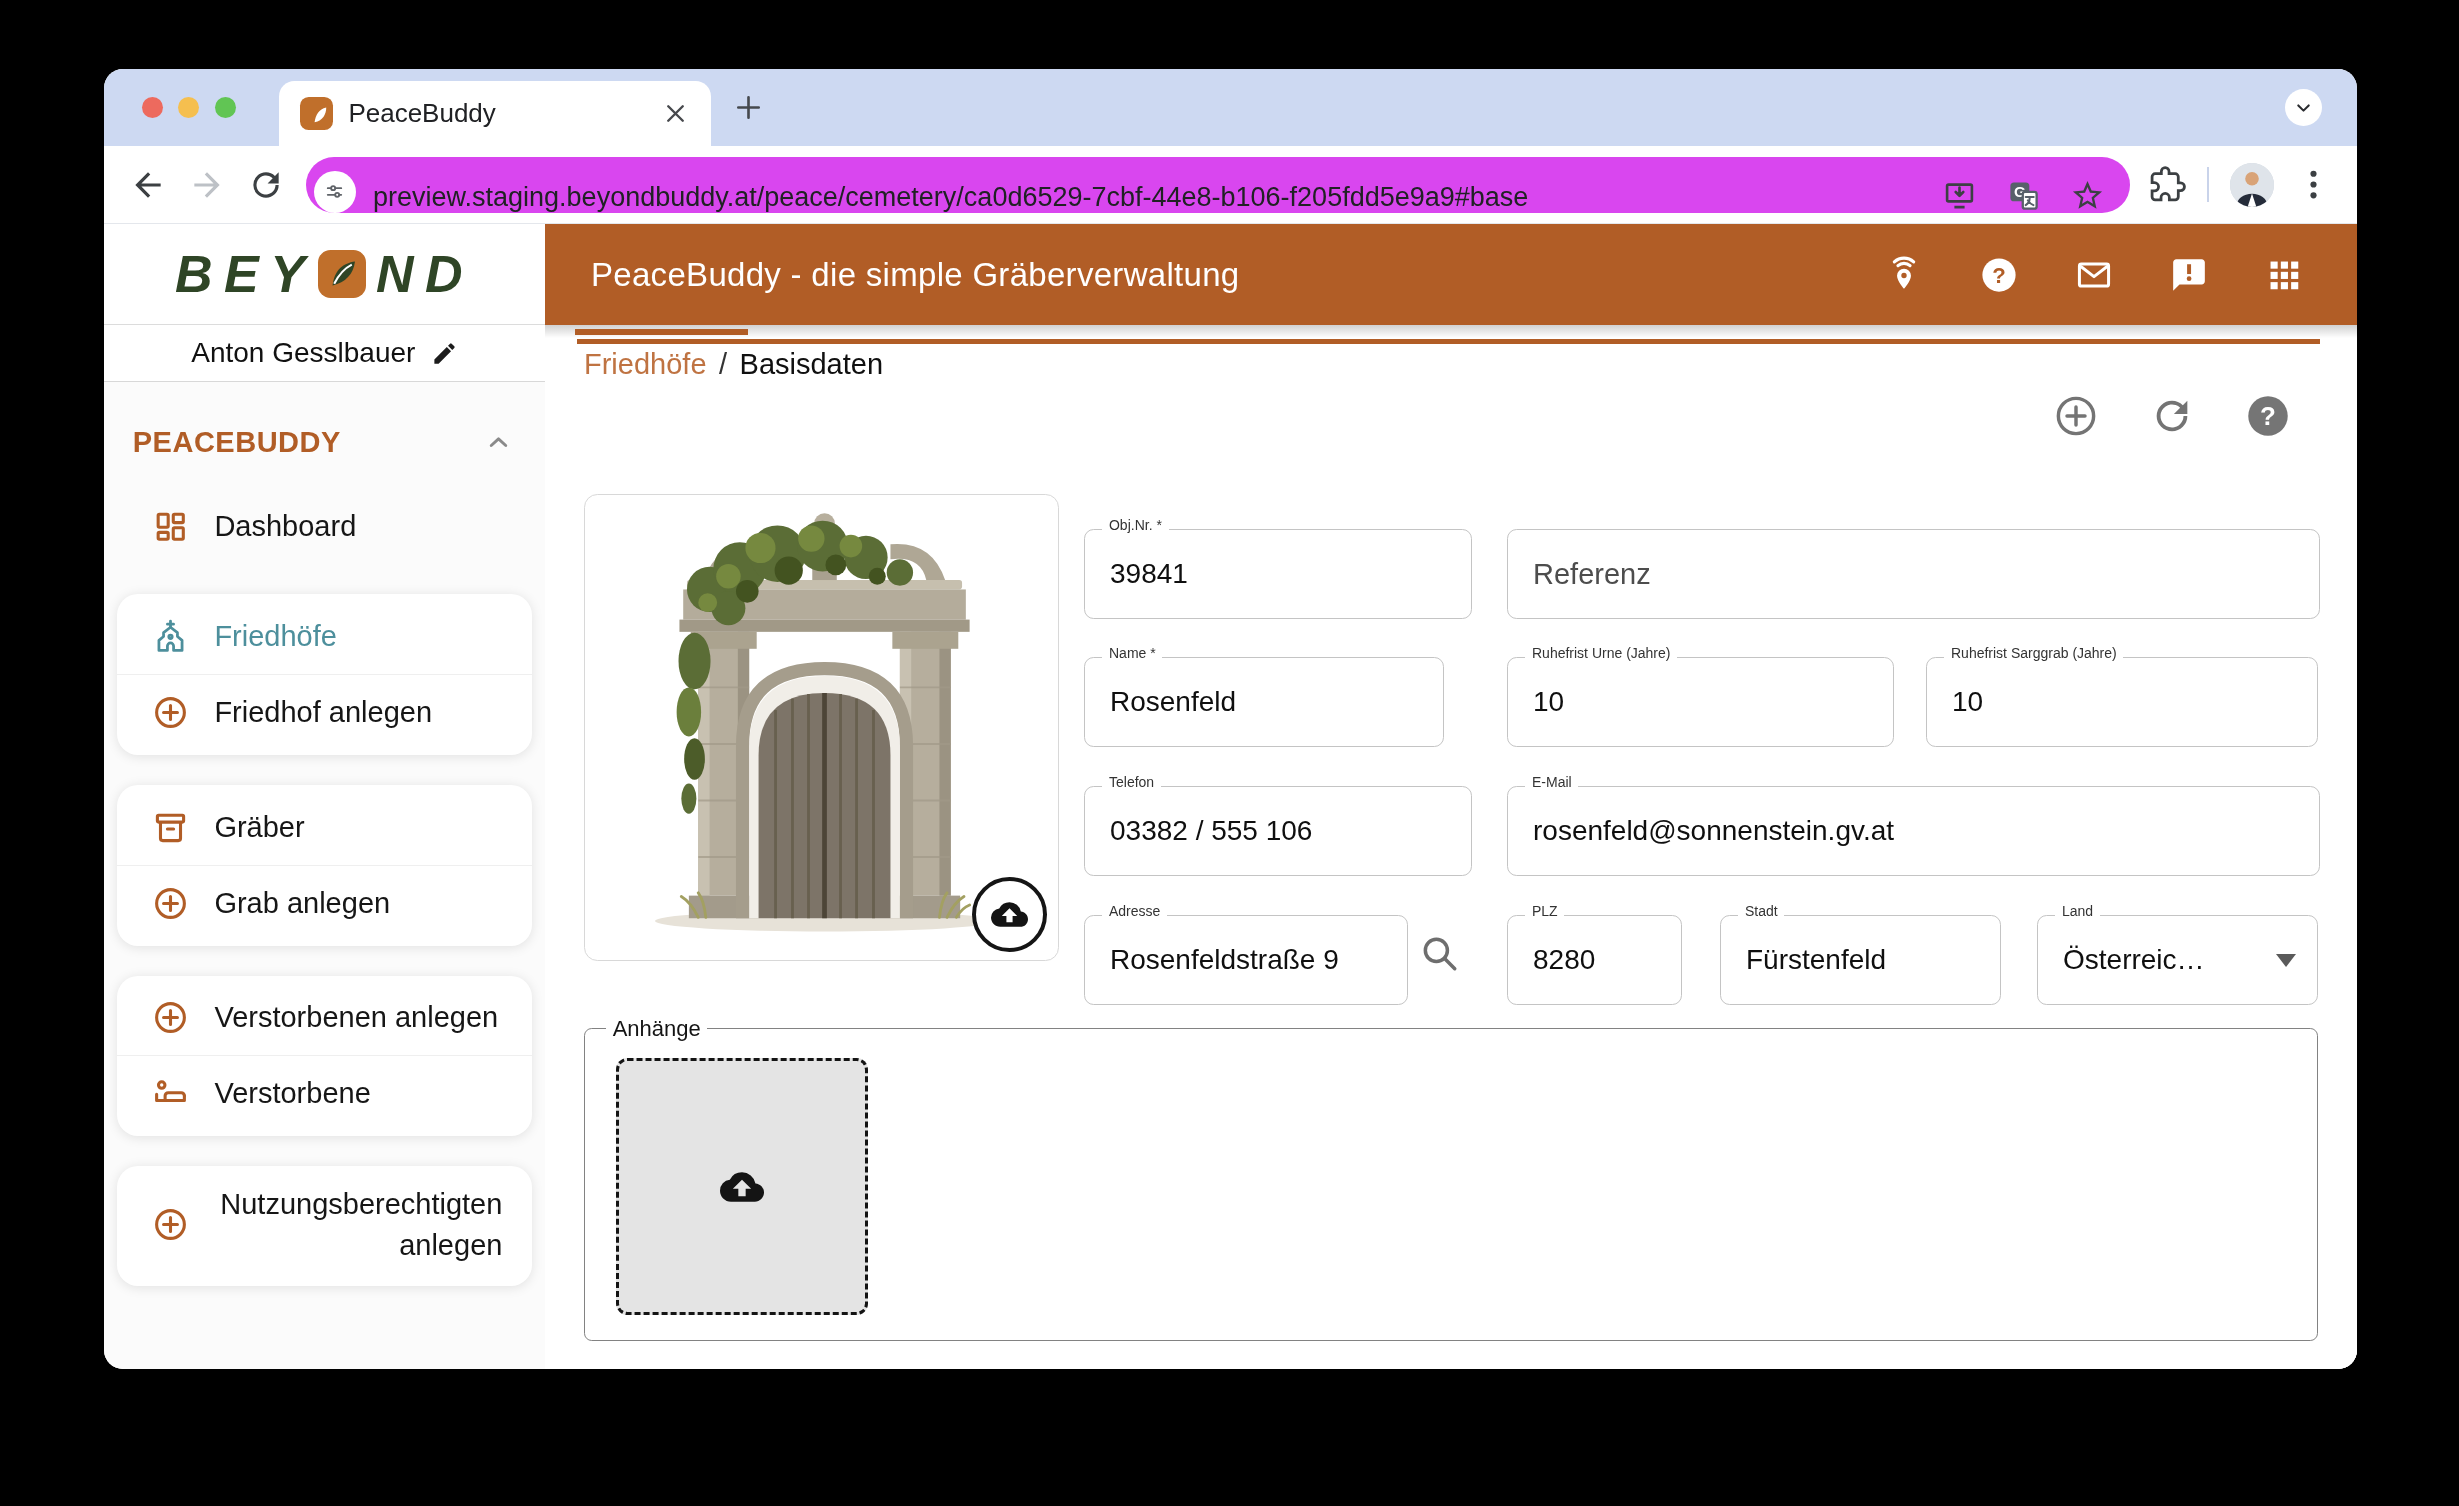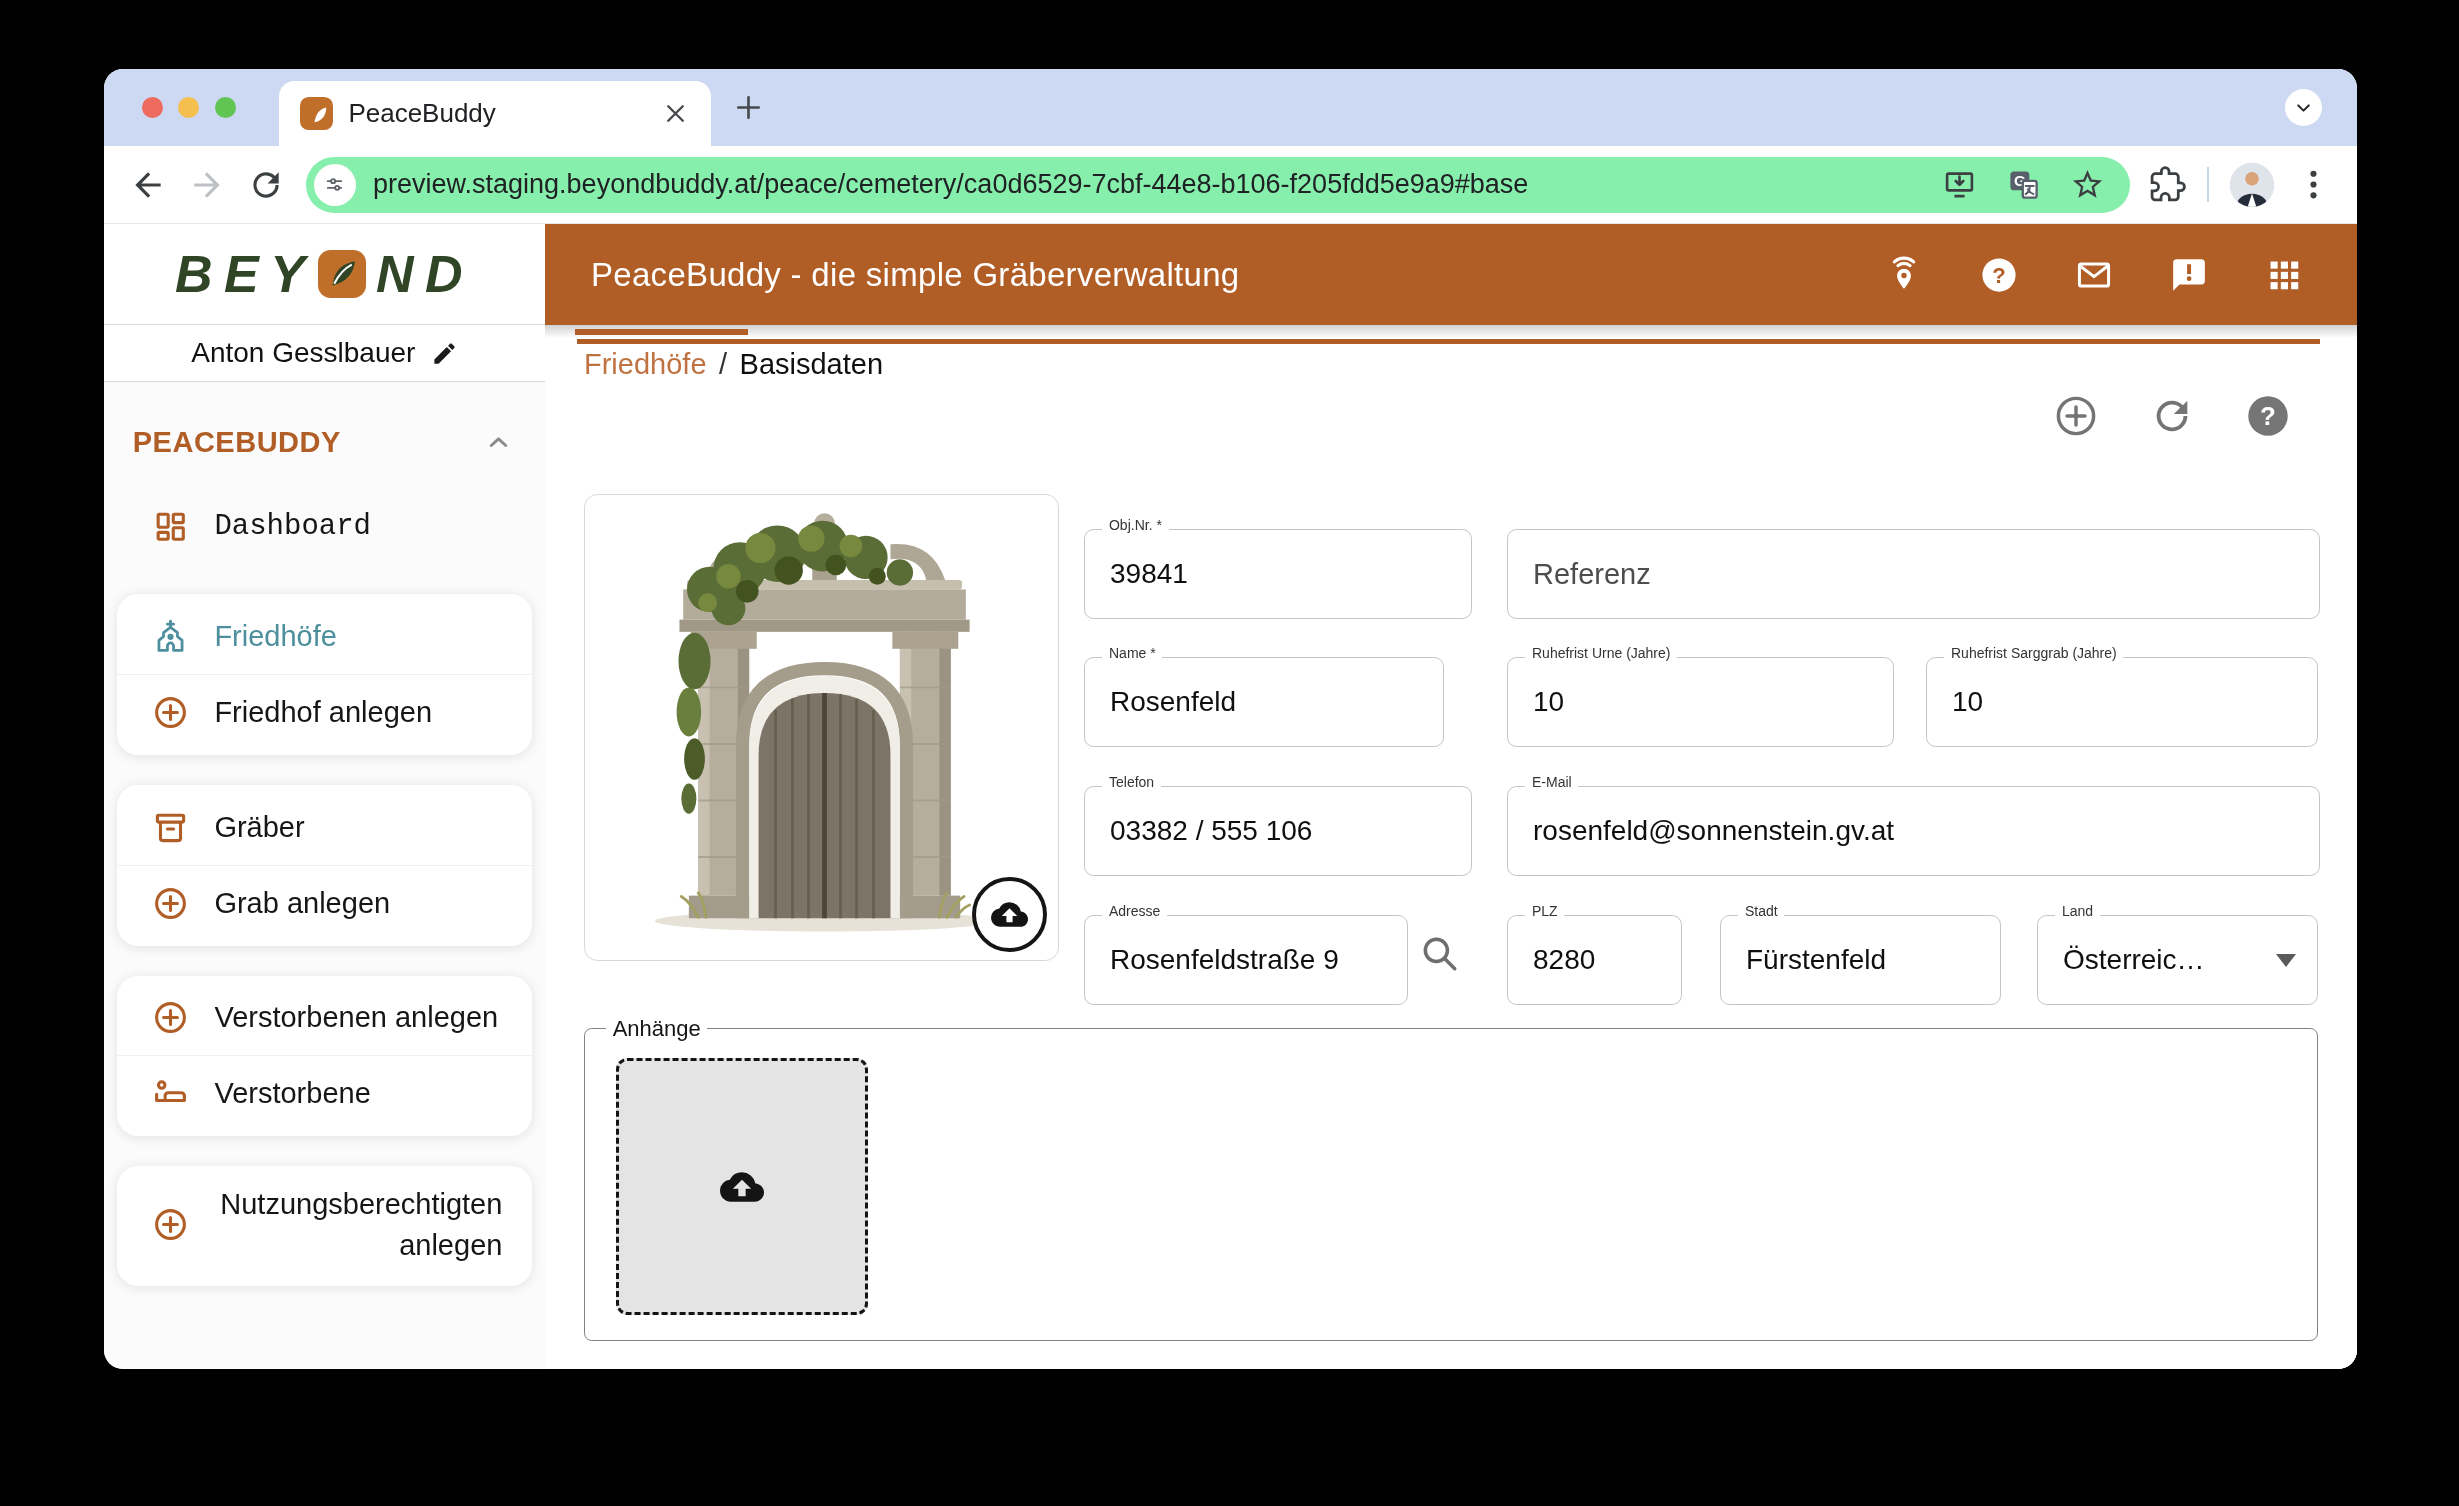--- a/index.html
+++ b/index.html
@@ -17,22 +17,22 @@
        border-radius:15.4px 15.4px 0 0;display:flex;align-items:center;padding:0 21px;box-sizing:border-box;}
   .favicon{width:33px;height:33px;border-radius:8.6px;background:#c06f2b;position:relative;flex:0 0 auto;}
   .favicon svg{position:absolute;inset:3.8px;}
   .tab-title{margin-left:15.4px;font-size:26px;color:#202124;flex:1;}
   .icon-btn{display:flex;align-items:center;justify-content:center;}
   .newtab{position:absolute;left:626px;top:20px;width:37px;height:37px;}
   .tabsearch{position:absolute;right:35px;top:20px;width:37px;height:37px;background:#fff;border-radius:50%;}
   .toolbar{height:78px;background:#fff;display:flex;align-items:center;
            padding:0 25px;box-sizing:border-box;border-bottom:1.9px solid #e4e7ec;}
   .nav-ic{width:38px;height:38px;margin-right:21px;flex:0 0 auto;}
-  .omnibox{flex:1;height:56px;background:#86efac;border-radius:28px;display:flex;
-           align-items:center;padding:0 25px 0 7.7px;margin-right:19px;min-width:0;}
+  .omnibox{flex:1;height:56px;background:#d946ef;border-radius:28px;display:flex;
+           align-items:flex-end;padding:0 25px 0 7.7px;margin-right:19px;min-width:0;}
   .tune-circle{width:42px;height:42px;border-radius:50%;background:#fff;display:flex;
                align-items:center;justify-content:center;flex:0 0 auto;}
   .url{margin-left:17.3px;font-size:27px;color:#202124;flex:1;white-space:nowrap;overflow:hidden;}
   .pill-icons{display:flex;gap:29px;align-items:center;flex:0 0 auto;}
   .pill-icons svg{width:35px;height:35px;}
   .tb-right{display:flex;align-items:center;gap:21px;flex:0 0 auto;}
   .vsep{width:1.9px;height:35px;background:#c9d3ea;}
   .avatar{width:44px;height:44px;border-radius:50%;overflow:hidden;background:#cfd6de;flex:0 0 auto;}
 
   
@@ -46,21 +46,21 @@
   .logo-o svg{position:absolute;inset:4.8px;}
   .side-user{height:56px;background:#fff;border-bottom:1.9px solid #d8d8d8;display:flex;
              align-items:center;justify-content:center;gap:15.4px;font-size:28px;color:#111;}
   .side-nav{flex:1;padding:29px 11.5px 0 13.4px;overflow:hidden;}
   .side-section{display:flex;align-items:center;justify-content:space-between;
                 height:63px;padding:0 21px 0 15.4px;}
   .side-section b{color:#b15d26;font-size:29px;letter-spacing:0.5px;}
   .nav-item{display:flex;align-items:center;gap:25px;height:75px;padding:0 13.4px 0 35px;
             font-size:29px;color:#161616;}
   .nav-item .nico{width:37px;height:37px;flex:0 0 auto;}
-  .nav-dash{margin-top:15.4px;padding-left:35px;font-family:Liberation Mono, monospace;}
+  .nav-dash{margin-top:15.4px;padding-left:35px;}
   .nav-card{background:#fff;border-radius:21px;margin:30px 1.9px 0 0;padding:4.8px 0;
             box-shadow:0 1.9px 11.5px rgba(0,0,0,0.10);}
   .nav-card .nav-item + .nav-item{border-top:1.9px solid #efefef;}
   .nav-item.active{color:#4d8f9c;}
   .nav-item.two-line{height:auto;padding-top:13.4px;padding-bottom:15.4px;line-height:1.4;text-align:right;}
 
   .main{flex:1;display:flex;flex-direction:column;background:#fff;min-width:0;}
   .appbar{height:101px;background:#b15d26;display:flex;align-items:center;
           padding:0 54px 0 46px;color:#fff;flex:0 0 auto;}
   .appbar-title{font-size:33px;font-weight:400;letter-spacing:0.3px;}

